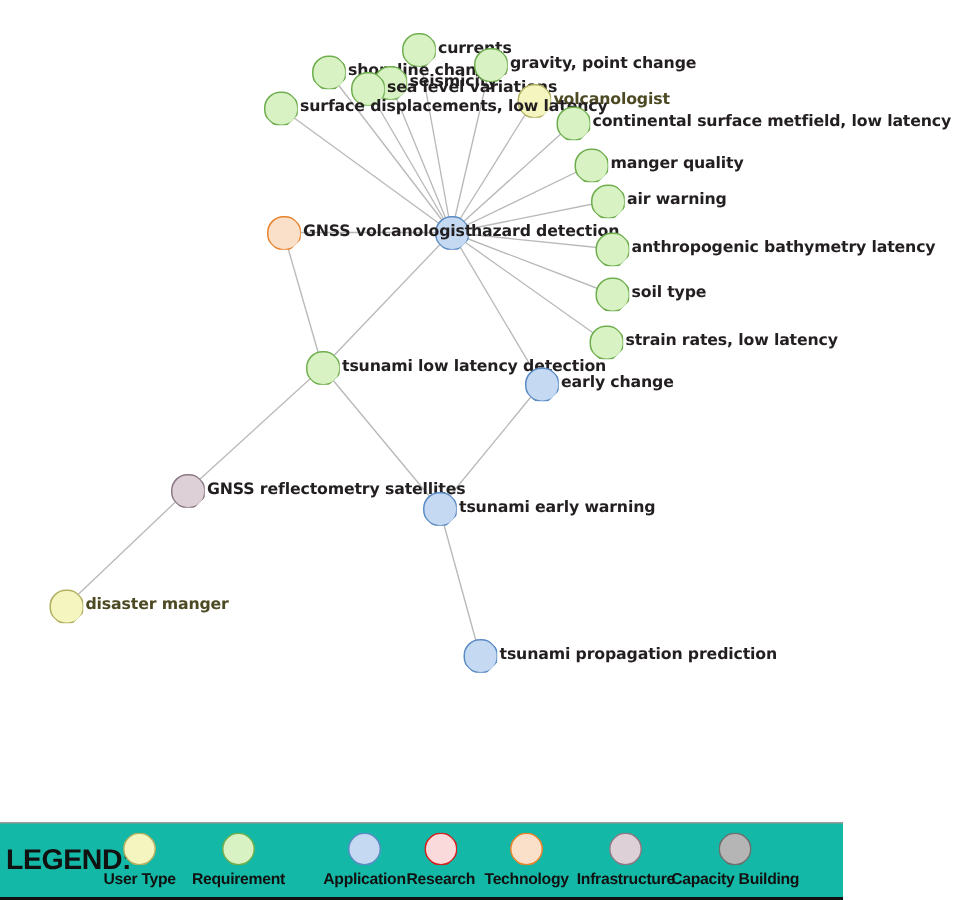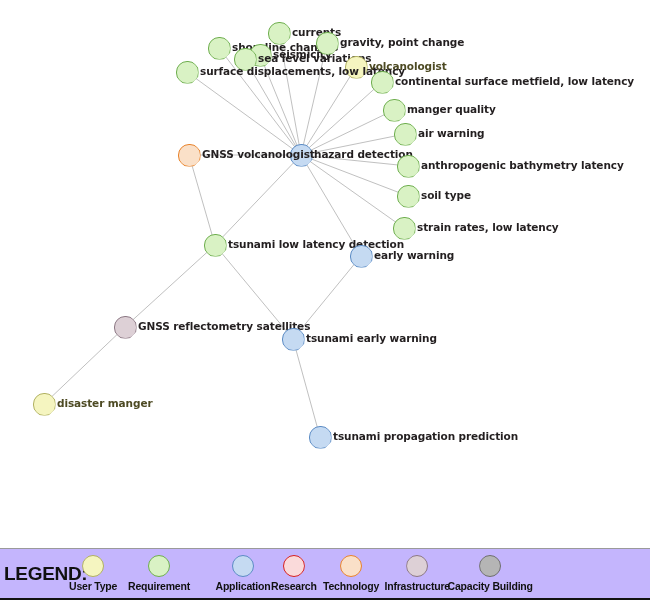--- a/index.html
+++ b/index.html
@@ -67,26 +67,26 @@
     line-height: 13px;
     letter-spacing: -0.1px;
   }
   .node-label.olive { color: #4d4a23; }
 
   
   #legend-bar {
     position: absolute;
     left: 0;
     top: 548px;
-    width: 650px;
+    width: 562px;
     height: 52px;
     box-sizing: border-box;
     border-top: 1.2px solid #9a9a9a;
     border-bottom: 2.5px solid #111;
-    background: #c4b5fd;
+    background: #14b8a6;
   }
   #legend-title {
     position: absolute;
     left: 4px;
     top: 14px;
     font-family: "Liberation Sans", sans-serif;
     font-size: 19px;
     font-weight: bold;
     color: #111;
     letter-spacing: -0.3px;
@@ -206,21 +206,21 @@
         <div class="node-wrap" style="left: 404px; top: 228px;">
           <div class="graph-node" style="left: -11.5px; top: -11.5px; position: absolute; background: rgb(217, 242, 196); border-color: rgb(110, 174, 78);"></div>
           <div class="node-label">strain rates, low latency</div>
         </div>
         <div class="node-wrap" style="left: 215px; top: 245px;">
           <div class="graph-node" style="left: -11.5px; top: -11.5px; position: absolute; background: rgb(217, 242, 196); border-color: rgb(110, 174, 78);"></div>
           <div class="node-label">tsunami low latency detection</div>
         </div>
         <div class="node-wrap" style="left: 361px; top: 256px;">
           <div class="graph-node" style="left: -11.5px; top: -11.5px; position: absolute; background: rgb(197, 218, 242); border-color: rgb(91, 139, 196);"></div>
-          <div class="node-label">early warning</div>
+          <div class="node-label">early change</div>
         </div>
         <div class="node-wrap" style="left: 125px; top: 327px;">
           <div class="graph-node" style="left: -11.5px; top: -11.5px; position: absolute; background: rgb(221, 208, 214); border-color: rgb(140, 120, 132);"></div>
           <div class="node-label">GNSS reflectometry satellites</div>
         </div>
         <div class="node-wrap" style="left: 293px; top: 339px;">
           <div class="graph-node" style="left: -11.5px; top: -11.5px; position: absolute; background: rgb(197, 218, 242); border-color: rgb(91, 139, 196);"></div>
           <div class="node-label">tsunami early warning</div>
         </div>
         <div class="node-wrap" style="left: 44px; top: 404px;">

